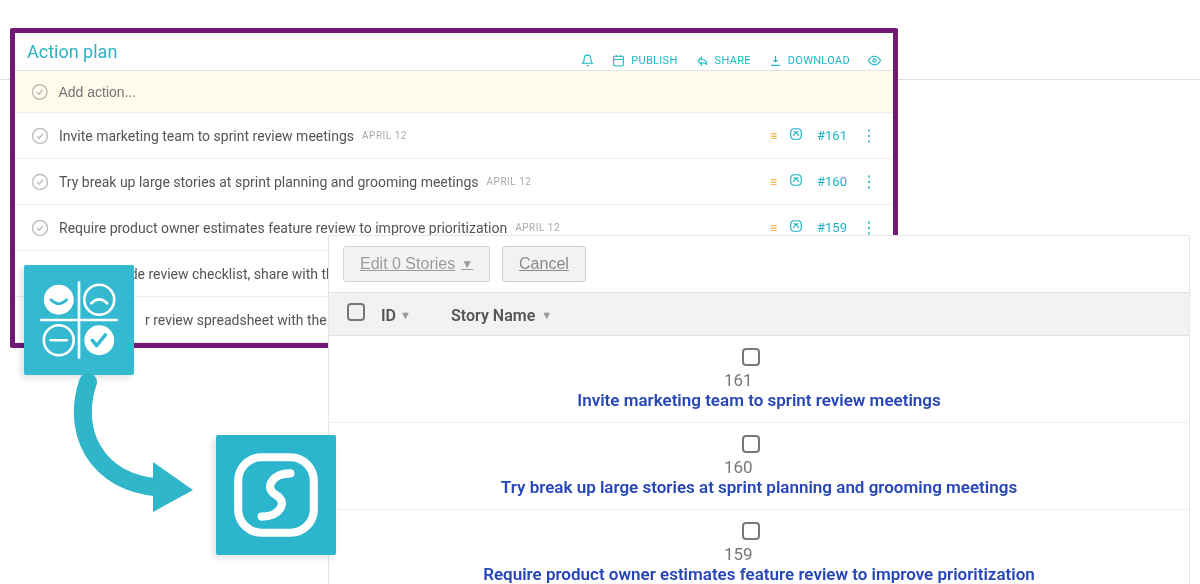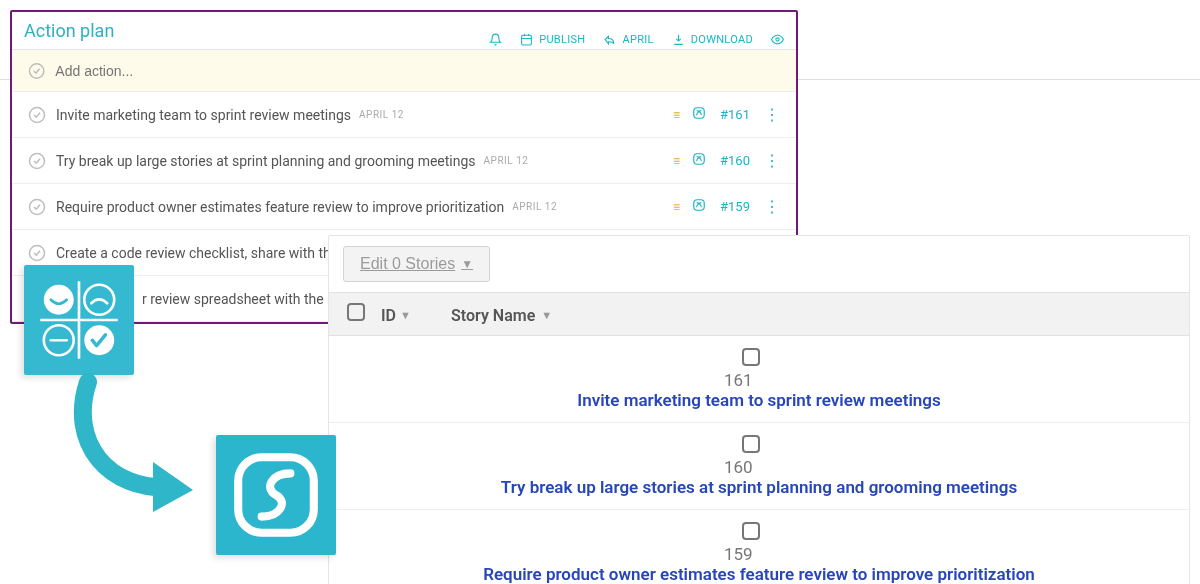--- a/index.html
+++ b/index.html
@@ -8,25 +8,25 @@
     background: #fff;
     width: 1200px;
     height: 584px;
     position: relative;
     overflow: hidden;
   }
 
   
   .action-plan {
     position: absolute;
-    top: 10px;
+    top: 28px;
     left: 10px;
-    width: 788px;
+    width: 888px;
     background: #fff;
-    border: 2px solid #701a75;
+    border: 5px solid #701a75;
     border-radius: 2px;
   }
   .ap-header {
     display: flex;
     align-items: center;
     height: 38px;
     padding: 0 12px;
     border-bottom: 1px solid #e5e5e5;
   }
   .ap-title {
@@ -195,21 +195,21 @@
         <svg viewBox="0 0 24 24" fill="none" stroke="currentColor" stroke-width="2">
             <rect x="3" y="4" width="18" height="18" rx="2"></rect>
             <path d="M16 2v4M8 2v4M3 10h18"></path>
           </svg>
         <span>PUBLISH</span>
       </span>
       <span class="ap-act">
         <svg viewBox="0 0 24 24" fill="none" stroke="currentColor" stroke-width="2">
             <path d="M4 12l6-6v4c8 0 10 6 10 10-2-4-6-4-10-4v4l-6-8z"></path>
           </svg>
-        <span>APRIL</span>
+        <span>SHARE</span>
       </span>
       <span class="ap-act">
         <svg viewBox="0 0 24 24" fill="none" stroke="currentColor" stroke-width="2">
             <path d="M12 3v12m0 0l-4-4m4 4l4-4M4 21h16"></path>
           </svg>
         <span>DOWNLOAD</span>
       </span>
       <span class="ap-act">
         <svg viewBox="0 0 24 24" fill="none" stroke="currentColor" stroke-width="2">
             <path d="M1 12s4-8 11-8 11 8 11 8-4 8-11 8S1 12 1 12z"></path>
@@ -292,20 +292,23 @@
   <div class="ap-row" style="padding-left:130px;">
     <span>r review spreadsheet with the</span>
   </div>
 </div>
 
 <div class="story-panel">
   <div class="sp-header">
     <button class="btn disabled">
       <span>Edit 0 Stories</span>
       <span style="font-size:12px;">▼</span>
+    </button>
+    <button class="btn">
+      <span>Cancel</span>
     </button>
   </div>
   <div class="sp-headrow">
     <div class="col-check"><span class="ck"></span></div>
     <div class="col-id">
       <span>ID</span>
       <span class="sort-caret">▼</span>
     </div>
     <div class="col-name">
       <span>Story Name</span>

